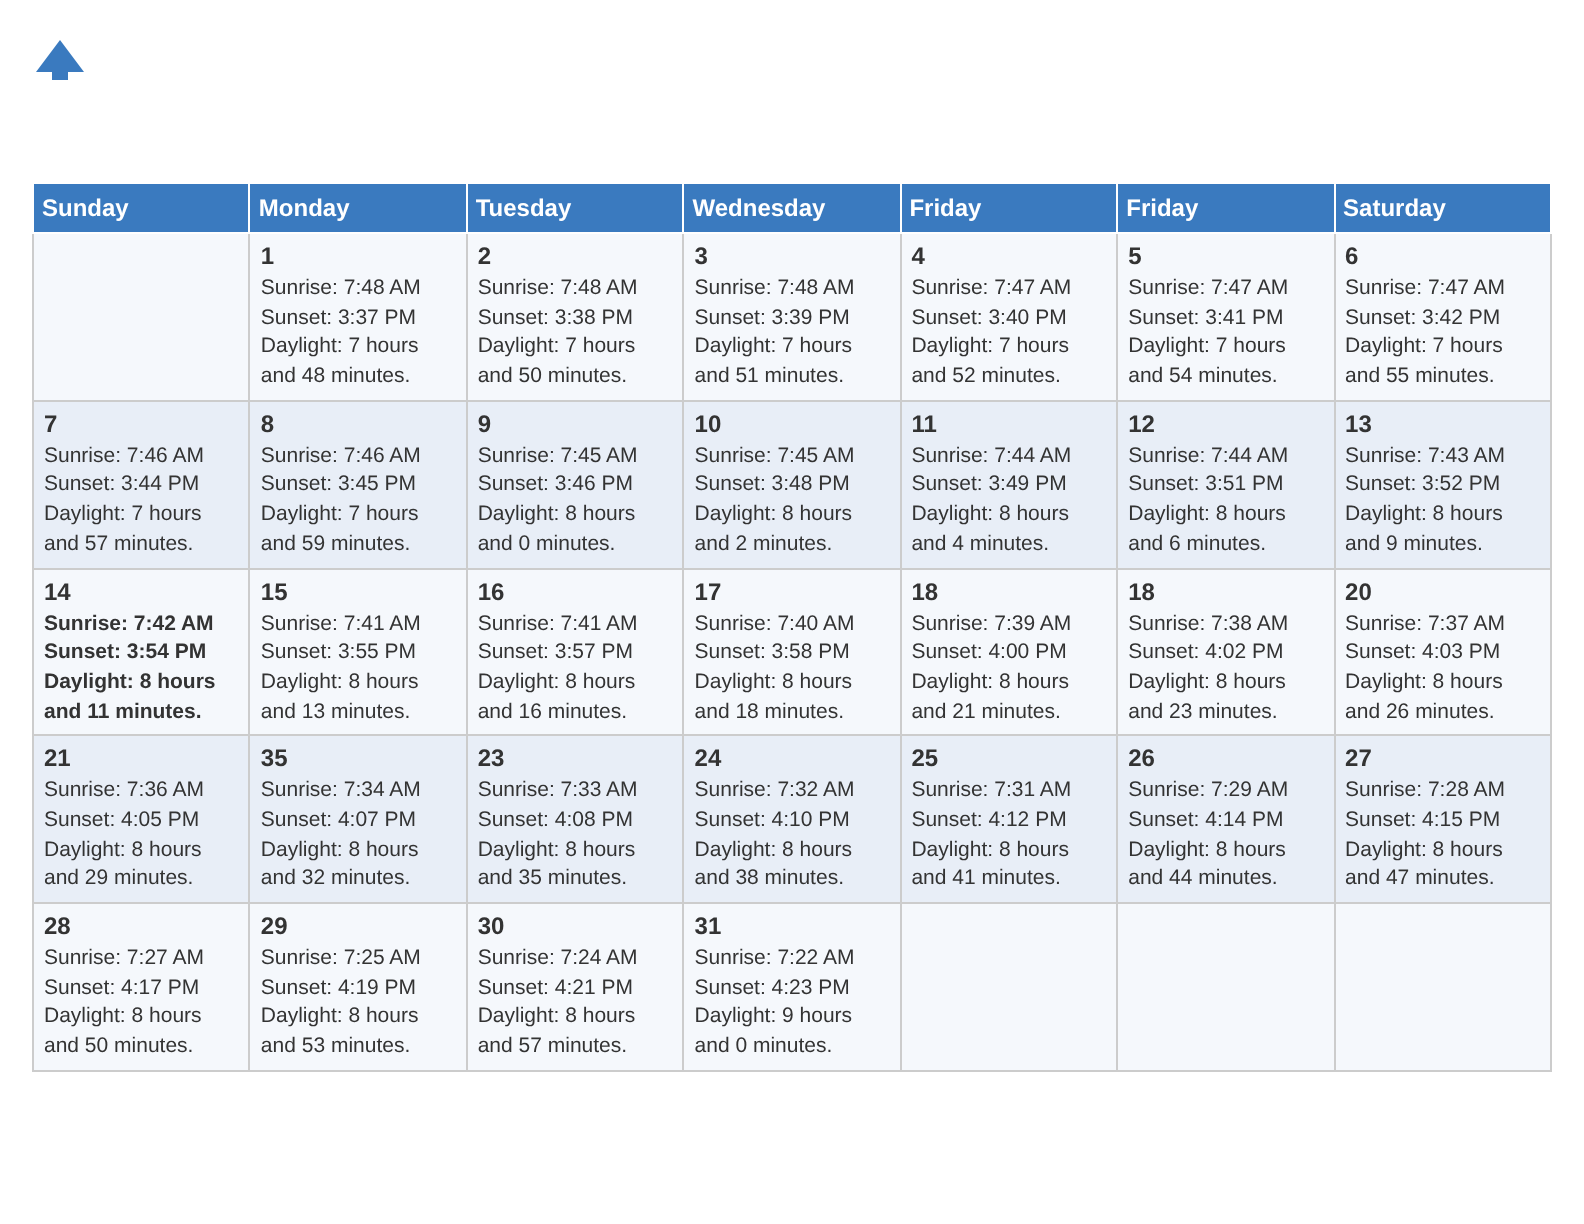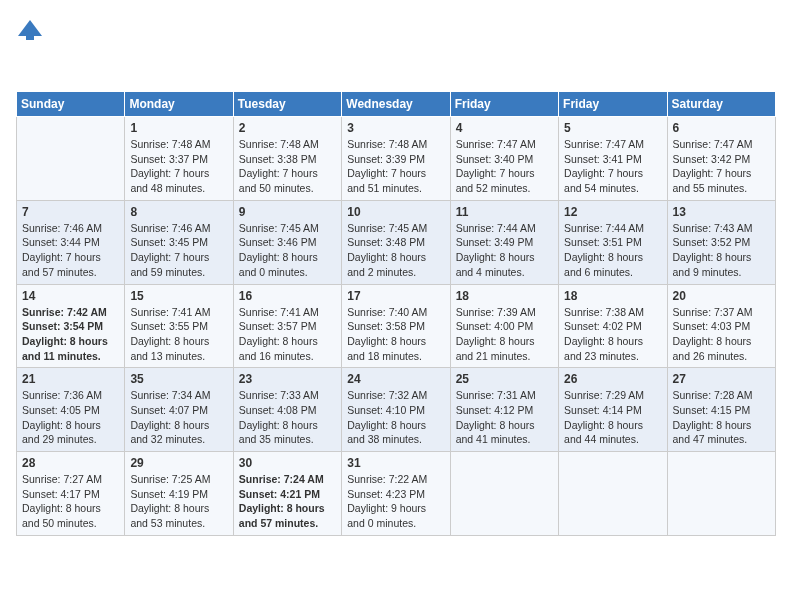--- a/index.html
+++ b/index.html
@@ -337,21 +337,21 @@
         </td>
         <td>
           <span class="day-num">29</span>
           <div class="day-info" style="white-space: pre-line;">Sunrise: 7:25 AM
 Sunset: 4:19 PM
 Daylight: 8 hours
 and 53 minutes.</div>
         </td>
         <td>
           <span class="day-num">30</span>
-          <div class="day-info" style="white-space: pre-line; font-weight: bold;">Sunrise: 7:24 AM
+          <div class="day-info" style="white-space: pre-line;">Sunrise: 7:24 AM
 Sunset: 4:21 PM
 Daylight: 8 hours
 and 57 minutes.</div>
         </td>
         <td>
           <span class="day-num">31</span>
           <div class="day-info" style="white-space: pre-line;">Sunrise: 7:22 AM
 Sunset: 4:23 PM
 Daylight: 9 hours
 and 0 minutes.</div>

